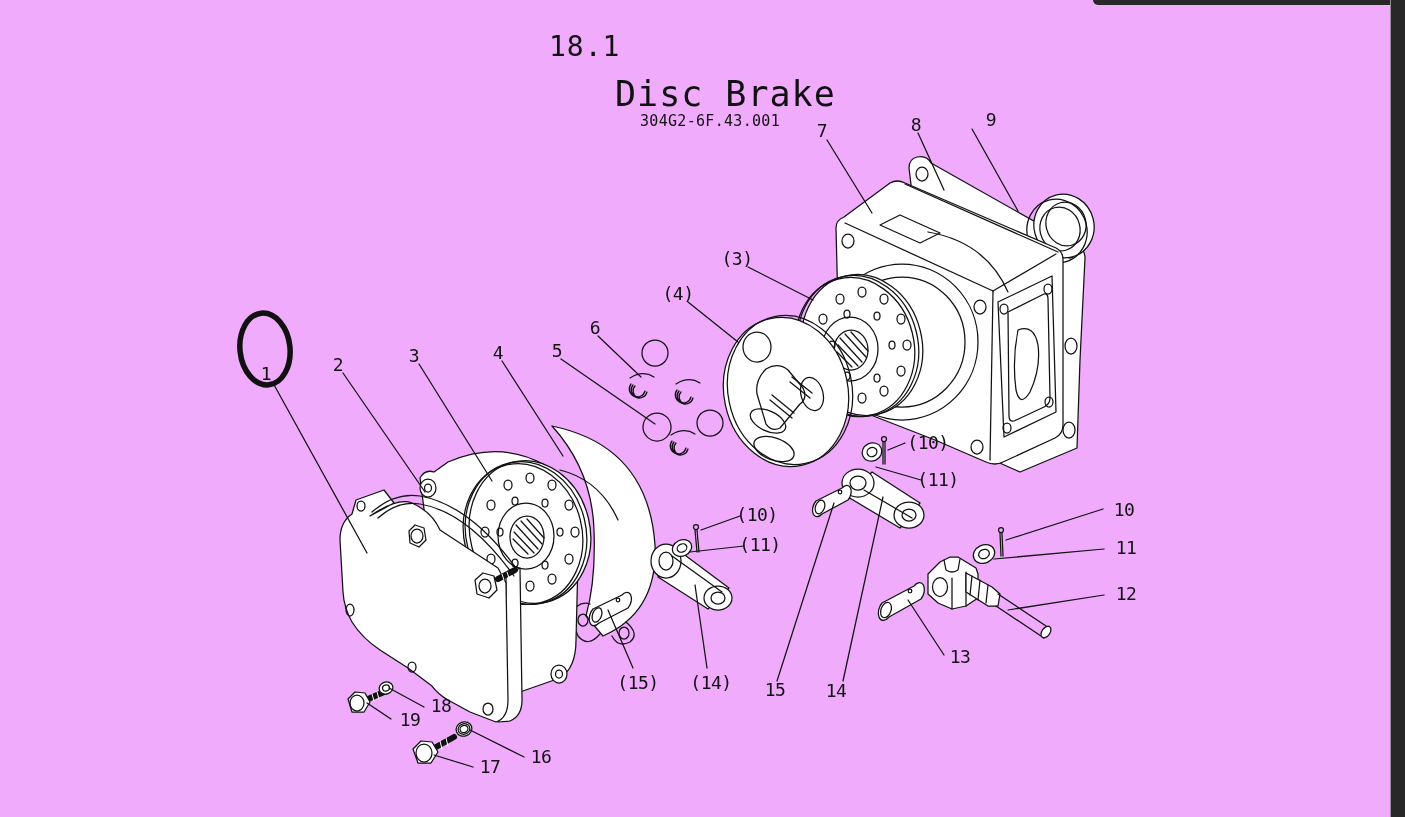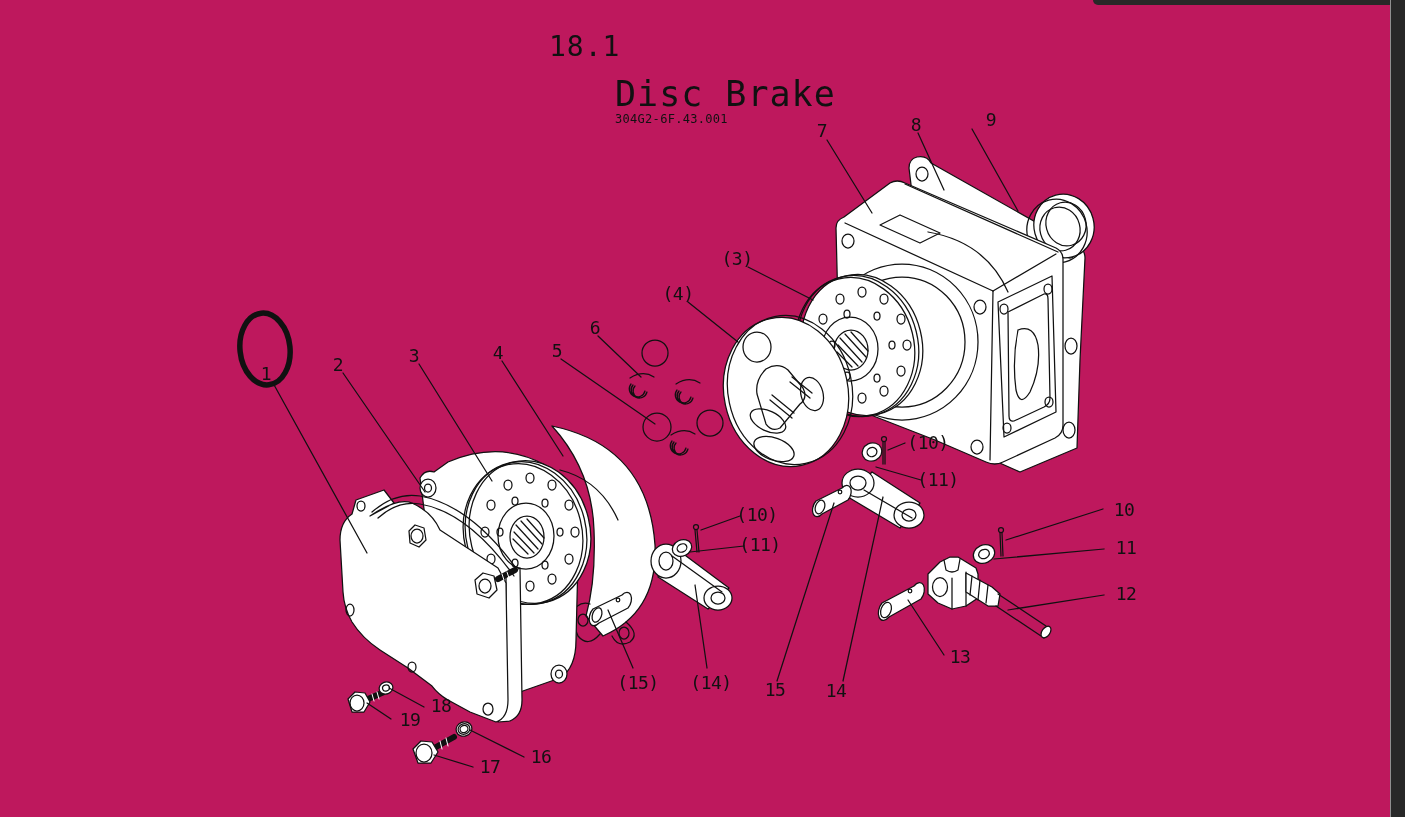--- a/index.html
+++ b/index.html
@@ -1,22 +1,22 @@
 <!DOCTYPE html>
 <html><head>
 <meta charset="utf-8">
 <style>
   html,body{margin:0;padding:0;background:#ffffff;}
   .screen{position:relative;width:1405px;height:817px;background:#ffffff;overflow:hidden;
           font-family:"DejaVu Sans Mono", monospace;}
-  .page{position:absolute;left:0;top:0;width:1405px;height:817px;background:#be185d;}
+  .page{position:absolute;left:0;top:0;width:1405px;height:817px;background:#f0abfc;}
   .ttl{position:absolute;color:#111;white-space:nowrap;}
   .ttl-section{left:549px;top:30px;font-size:28px;letter-spacing:1px;}
   .ttl-name{left:615px;top:74px;font-size:35px;letter-spacing:1px;}
-  .ttl-pn{left:615px;top:112px;font-size:12px;letter-spacing:0.3px;}
+  .ttl-pn{left:640px;top:112px;font-size:15px;letter-spacing:0.3px;}
   .diagram{position:absolute;left:0;top:0;}
   .diagram path,.diagram line,.diagram ellipse,.diagram circle,.diagram polygon,.diagram rect{
     fill:none;stroke:#111;stroke-width:1.25;stroke-linecap:round;stroke-linejoin:round;}
   .diagram .fw{fill:#ffffff;}
   .diagram .bold-part{stroke-width:5.5;}
   .diagram .thread{stroke-width:6;stroke:#111;}
   .diagram .thread-tick{stroke:#fff;stroke-width:1;}
   .diagram text{font-family:"DejaVu Sans Mono",monospace;font-size:18px;letter-spacing:-0.5px;
     fill:#111;stroke:none;text-anchor:middle;}
   .frame-right{position:absolute;left:1390px;top:0;width:15px;height:817px;background:#282828;

